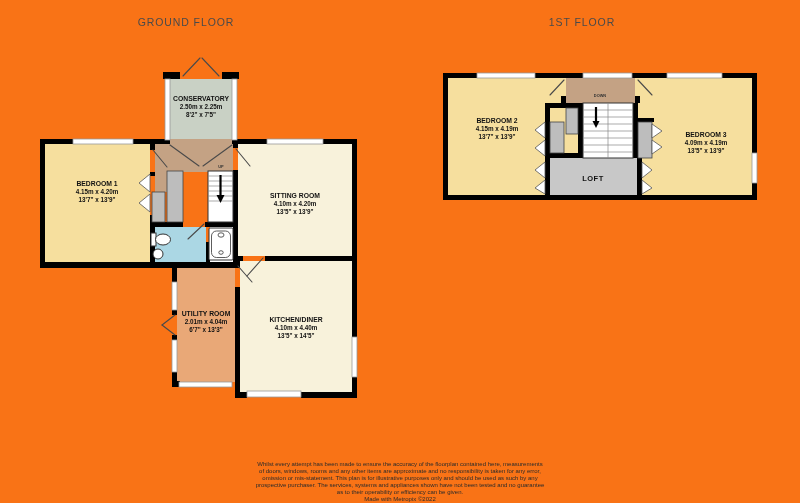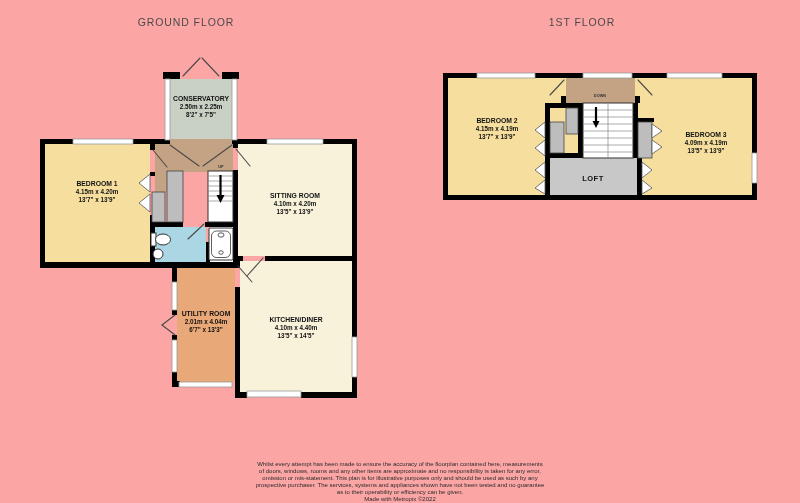--- a/index.html
+++ b/index.html
@@ -1,16 +1,16 @@
 <!DOCTYPE html>
 <html><head>
 <meta charset="utf-8">
 <style>
   html,body{margin:0;padding:0;background:#fff;}
-  .stage{position:relative;width:800px;height:503px;background:#fca5a5;overflow:hidden;
+  .stage{position:relative;width:800px;height:503px;background:#f97316;overflow:hidden;
          font-family:"Liberation Sans",sans-serif;}
   svg{position:absolute;left:0;top:0;}
   .wall{fill:#000;}
   .win{fill:#fff;stroke:#999;stroke-width:.8;}
   .door{fill:none;stroke:#4a4a4a;stroke-width:1.1;stroke-linecap:round;}
   .bifold{fill:#fff;stroke:#555;stroke-width:.8;stroke-linejoin:round;}
   .closet{stroke:#444;stroke-width:.8;}
   .stairbox{fill:#fff;stroke:#333;stroke-width:1;}
   .tread{stroke:#888;stroke-width:.7;}
   .arrowline{stroke:#000;stroke-width:2.2;}

